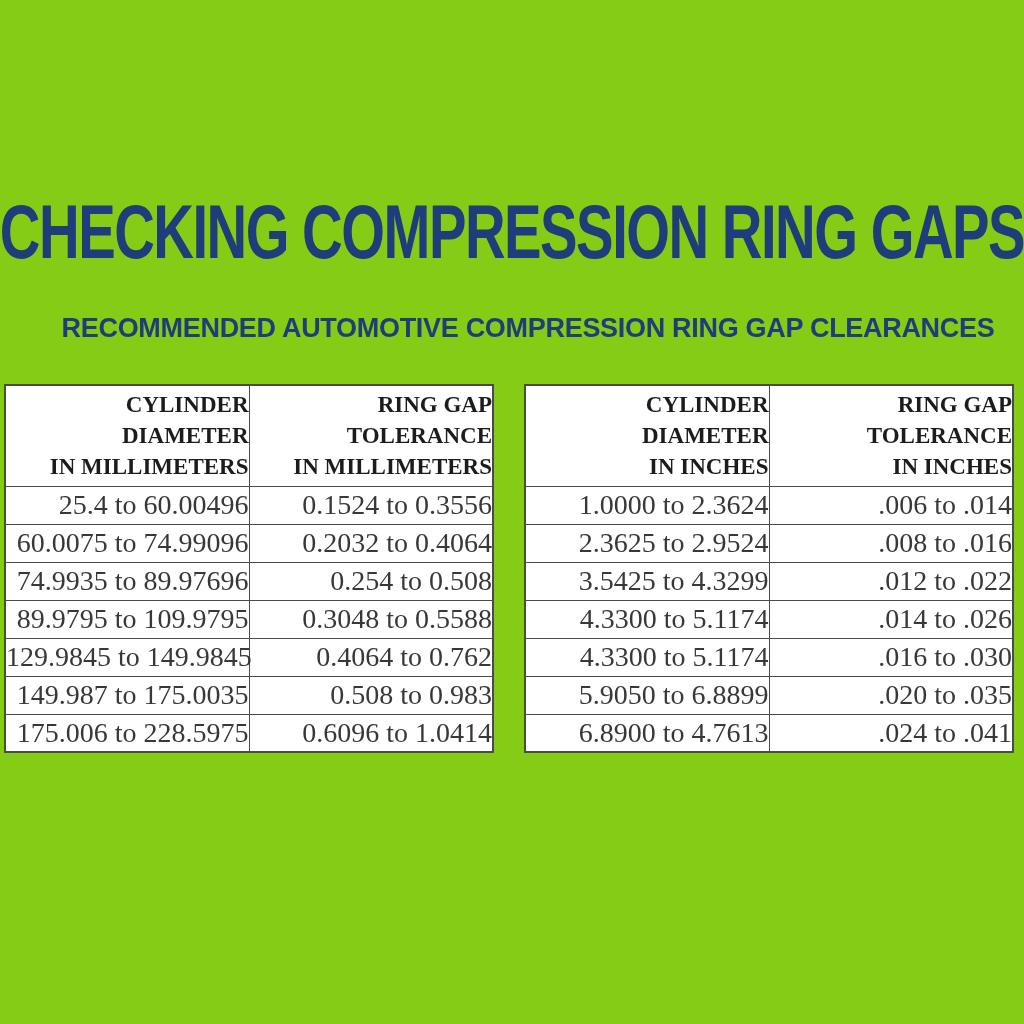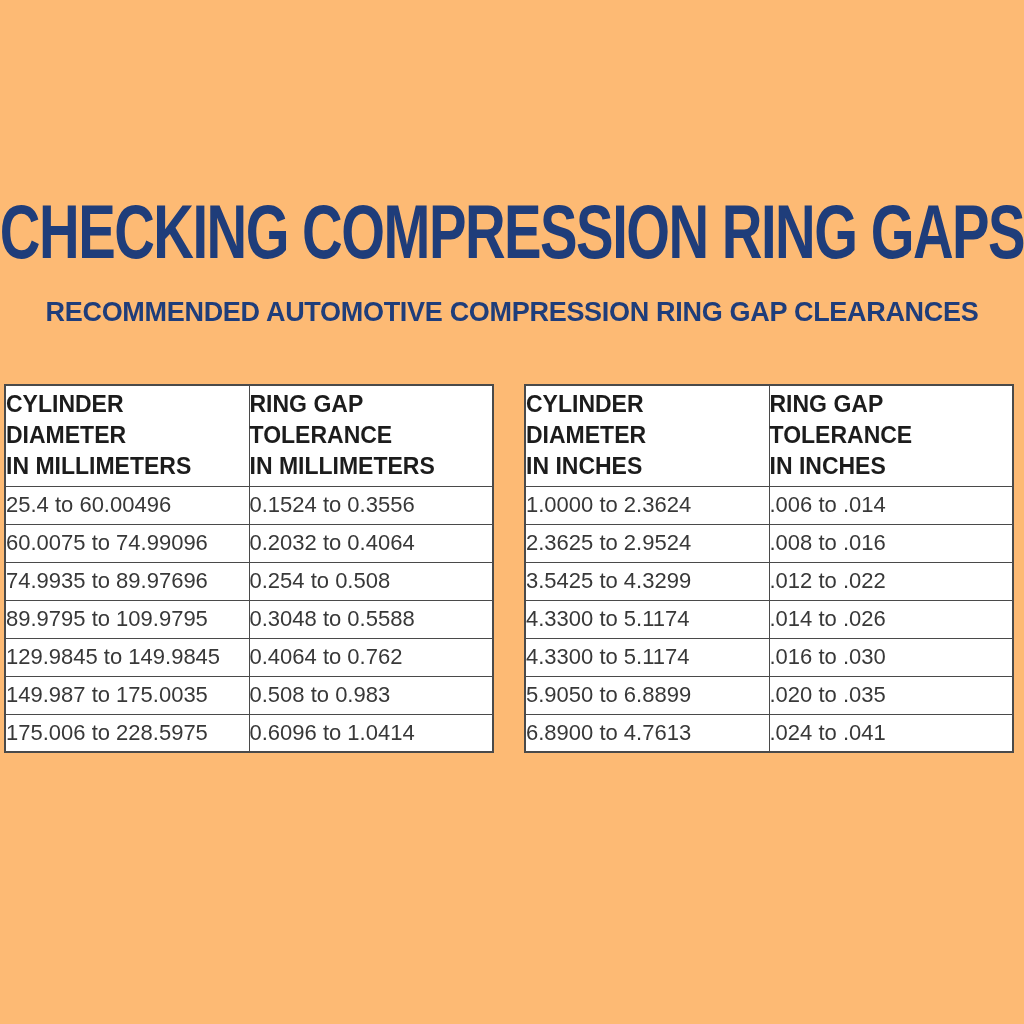--- a/index.html
+++ b/index.html
@@ -5,40 +5,40 @@
   * { box-sizing: border-box; }
   html, body { margin: 0; padding: 0; }
   body {
     width: 1024px; height: 1024px;
     background: #ffffff;
     font-family: "Liberation Sans", "DejaVu Sans", sans-serif;
   }
   .page {
     position: relative;
     width: 1024px; height: 1024px;
-    background: #fdba74;
+    background: #84cc16;
     overflow: hidden;
   }
   .page-title {
     position: absolute;
     top: 194px; left: 50%;
     transform: translateX(-50%) scaleX(0.74);
     margin: 0;
     font-size: 76px;
     font-weight: 700;
     line-height: 1;
     letter-spacing: -2px;
     white-space: nowrap;
     color: #1f3d7a;
   }
   .page-subtitle {
     position: absolute;
     top: 299px; left: 50%;
     transform: translateX(-50%);
-    margin: 0;
+    margin: 16px;
     font-size: 27px;
     font-weight: 700;
     line-height: 1;
     letter-spacing: -0.3px;
     white-space: nowrap;
     color: #1f3d7a;
     text-align: right;
   }
   .tables-row {
     position: absolute;
@@ -48,36 +48,37 @@
   }
   table.spec-table {
     border-collapse: collapse;
     width: 490px;
     table-layout: fixed;
     background: #ffffff;
   }
   table.spec-table th,
   table.spec-table td {
     border: 1.5px solid #4a4a4a;
-    text-align: left;
+    text-align: right;
     vertical-align: middle;
     padding: 0;
+    font-family: Liberation Serif, serif;
   }
   table.spec-table { border: 2px solid #4a4a4a; }
   table.spec-table th {
     height: 101px;
     font-size: 23px;
     line-height: 31px;
     font-weight: 700;
     color: #1c1c1c;
     white-space: pre-line;
   }
   table.spec-table td {
     height: 38px;
-    font-size: 22px;
+    font-size: 28px;
     font-weight: 400;
     color: #383838;
     white-space: nowrap;
   }
 </style>
 </head>
 <body>
 
 <div class="page">
   <h1 class="page-title">CHECKING COMPRESSION RING GAPS</h1>

